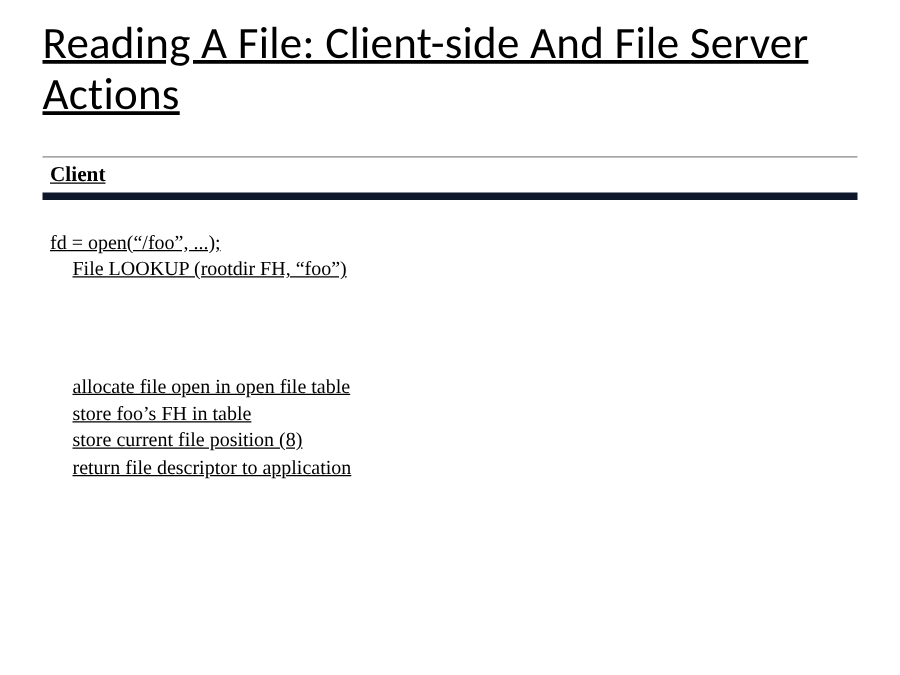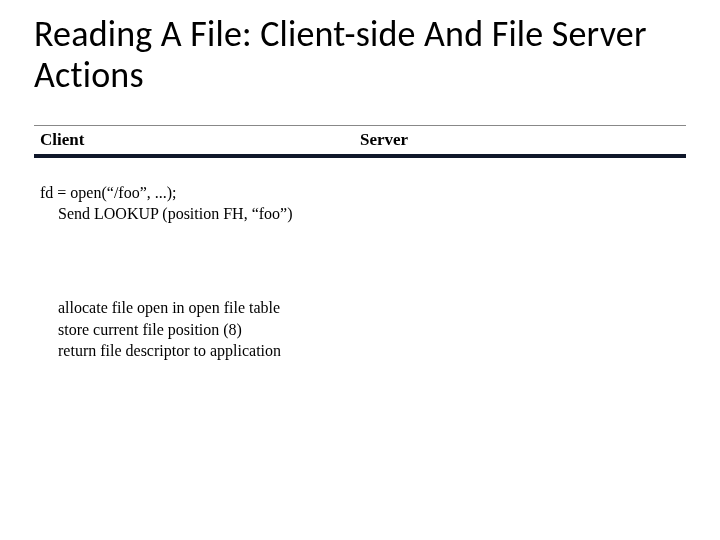--- a/index.html
+++ b/index.html
@@ -9,36 +9,37 @@
     height: 540px;
     background: #ffffff;
     font-family: Georgia, "Times New Roman", serif;
     color: #000;
   }
   .slide {
     box-sizing: border-box;
     width: 720px;
     height: 540px;
     padding: 14px 34px 20px 34px;
+    text-decoration: underline;
   }
   .title {
     font-family: Calibri, "Segoe UI", Arial, sans-serif;
     font-size: 36px;
     line-height: 1.15;
     font-weight: 400;
     letter-spacing: 0.2px;
     margin: 0 0 28px 0;
   }
   .table-wrap {
     margin-top: 10px;
   }
   .headers {
     display: flex;
     border-top: 1px solid #888;
-    border-bottom: 4px solid #0f172a;
+    border-bottom: 6px solid #0f172a;
     padding: 4px 0;
   }
   .col {
     flex: 1 1 50%;
     box-sizing: border-box;
   }
   .col.left { padding-left: 6px; }
   .col.right { padding-left: 0; }
   .col-header {
     font-weight: bold;
@@ -59,35 +60,33 @@
 
 <div class="slide">
   <h1 class="title">Reading A File: Client-side And File Server Actions</h1>
 
   <div class="table-wrap">
 
     <div class="headers">
       <div class="col left">
         <span class="col-header">Client</span>
       </div>
-      <div class="col right">
-        <span class="col-header">Server</span>
-      </div>
     </div>
 
     <div class="body">
 
       <div class="col left">
         <div class="block">
           <div class="indent0">fd = open(“/foo”, ...);</div>
-          <div class="indent1">Send LOOKUP (position FH, “foo”)</div>
+          <div class="indent1">File LOOKUP (rootdir FH, “foo”)</div>
         </div>
         <div style="height:54px"></div>
         <div class="block">
           <div class="indent1">allocate file open in open file table</div>
+          <div class="indent1">store foo’s FH in table</div>
           <div class="indent1">store current file position (8)</div>
           <div class="indent1">return file descriptor to application</div>
         </div>
       </div>
 
       <div class="col right">
         <div style="height:50px"></div>
       </div>
 
     </div>

